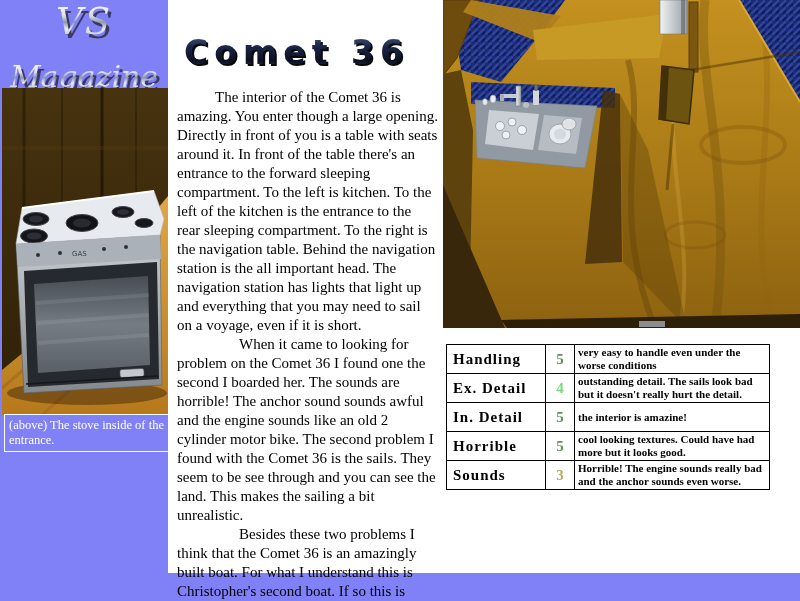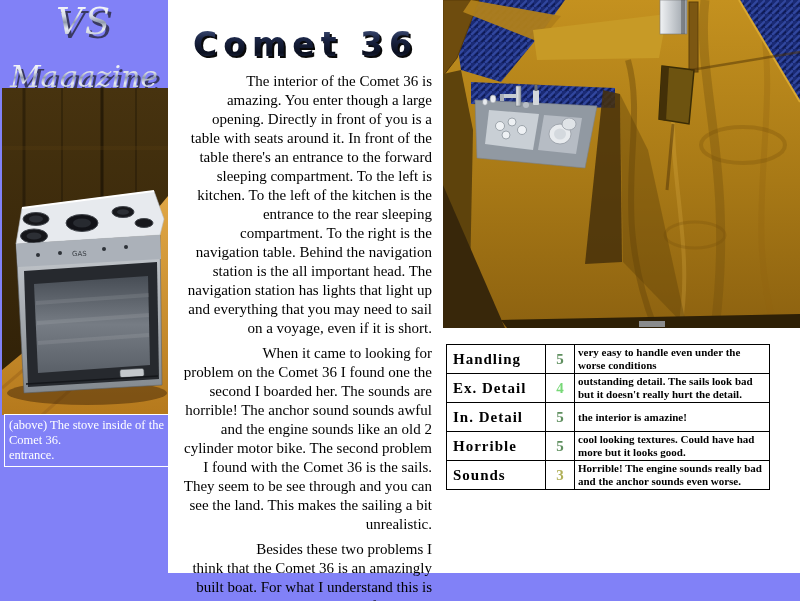--- a/index.html
+++ b/index.html
@@ -30,29 +30,29 @@
 
   .caption-box{
     position:absolute;left:4px;top:414px;width:156px;
     border:1px solid #ffffff;color:#ffffff;
     font-size:12.5px;line-height:15px;padding:3px 4px;
   }
 
   
   .center-col{position:absolute;left:168px;top:0;width:275px;}
   .page-title{
-    margin:8px;padding-top:18px;text-align:center;
+    margin:16px;padding-top:18px;text-align:left;
     font-family:"DejaVu Sans", sans-serif;font-weight:bold;
     font-size:33px;letter-spacing:6px;line-height:38px;
     background:linear-gradient(180deg,#aebfe2 0%,#5b6f9e 22%,#1b2545 55%,#0b1020 80%,#3d4a6e 100%);
     -webkit-background-clip:text;background-clip:text;color:transparent;
     filter:drop-shadow(2px 2px 0px #090909);
   }
   .article{margin:3px 5px 0 9px;font-size:15px;line-height:19px;color:#000;}
-  .article p{margin:6px;text-indent:62px;text-align:right;}
+  .article p{margin:0;text-indent:62px;}
   .article p:first-child{text-indent:38px;}
 
   
   .interior-fig{position:absolute;left:443px;top:0;width:357px;height:328px;}
   .interior-fig svg{display:block;}
 
   .ratings{
     position:absolute;left:446px;top:344px;
     border-collapse:collapse;background:#ffffff;font-weight:bold;
   }
@@ -133,21 +133,20 @@
         <polygon points="32,196 146,188 148,277 36,285" fill="url(#ovenWin)"></polygon>
         <path d="M34,215 L147,207 M35,235 L147,227 M36,255 L147,247" stroke="rgba(255,255,255,0.09)" stroke-width="4" fill="none"></path>
         <rect x="118" y="281" width="24" height="8" rx="2" fill="#c4c8cc" stroke="#4a4e54" stroke-width="0.6" transform="rotate(-3 130 285)"></rect>
         <path d="M24,296 L156,288" stroke="#15171b" stroke-width="1.5" fill="none"></path>
       </g>
     </svg>
   </div>
 
   <div class="caption-box">
     <div>(above) The stove inside of the</div>
-    <div>Comet 36.</div>
     <div>entrance.</div>
   </div>
 
   <div class="center-col">
     <h1 class="page-title">Comet 36</h1>
     <div class="article">
       <p>The interior of the Comet 36 is amazing. You enter though a large opening. Directly in front of you is a table with seats around it. In front of the table there's an entrance to the forward sleeping compartment. To the left is kitchen. To the left of the kitchen is the entrance to the rear sleeping compartment. To the right is the navigation table. Behind the navigation station is the all important head. The navigation station has lights that light up and everything that you may need to sail on a voyage, even if it is short.</p>
       <p>When it came to looking for problem on the Comet 36 I found one the second I boarded her. The sounds are horrible! The anchor sound sounds awful and the engine sounds like an old 2 cylinder motor bike. The second problem I found with the Comet 36 is the sails. They seem to be see through and you can see the land. This makes the sailing a bit unrealistic.</p>
       <p>Besides these two problems I think that the Comet 36 is an amazingly built boat. For what I understand this is Christopher's second boat. If so this is amazing! For a new boat modeler to build such a detailed boat is amazing. The Comet 36 is a great addition to the VS community.</p>
     </div>

